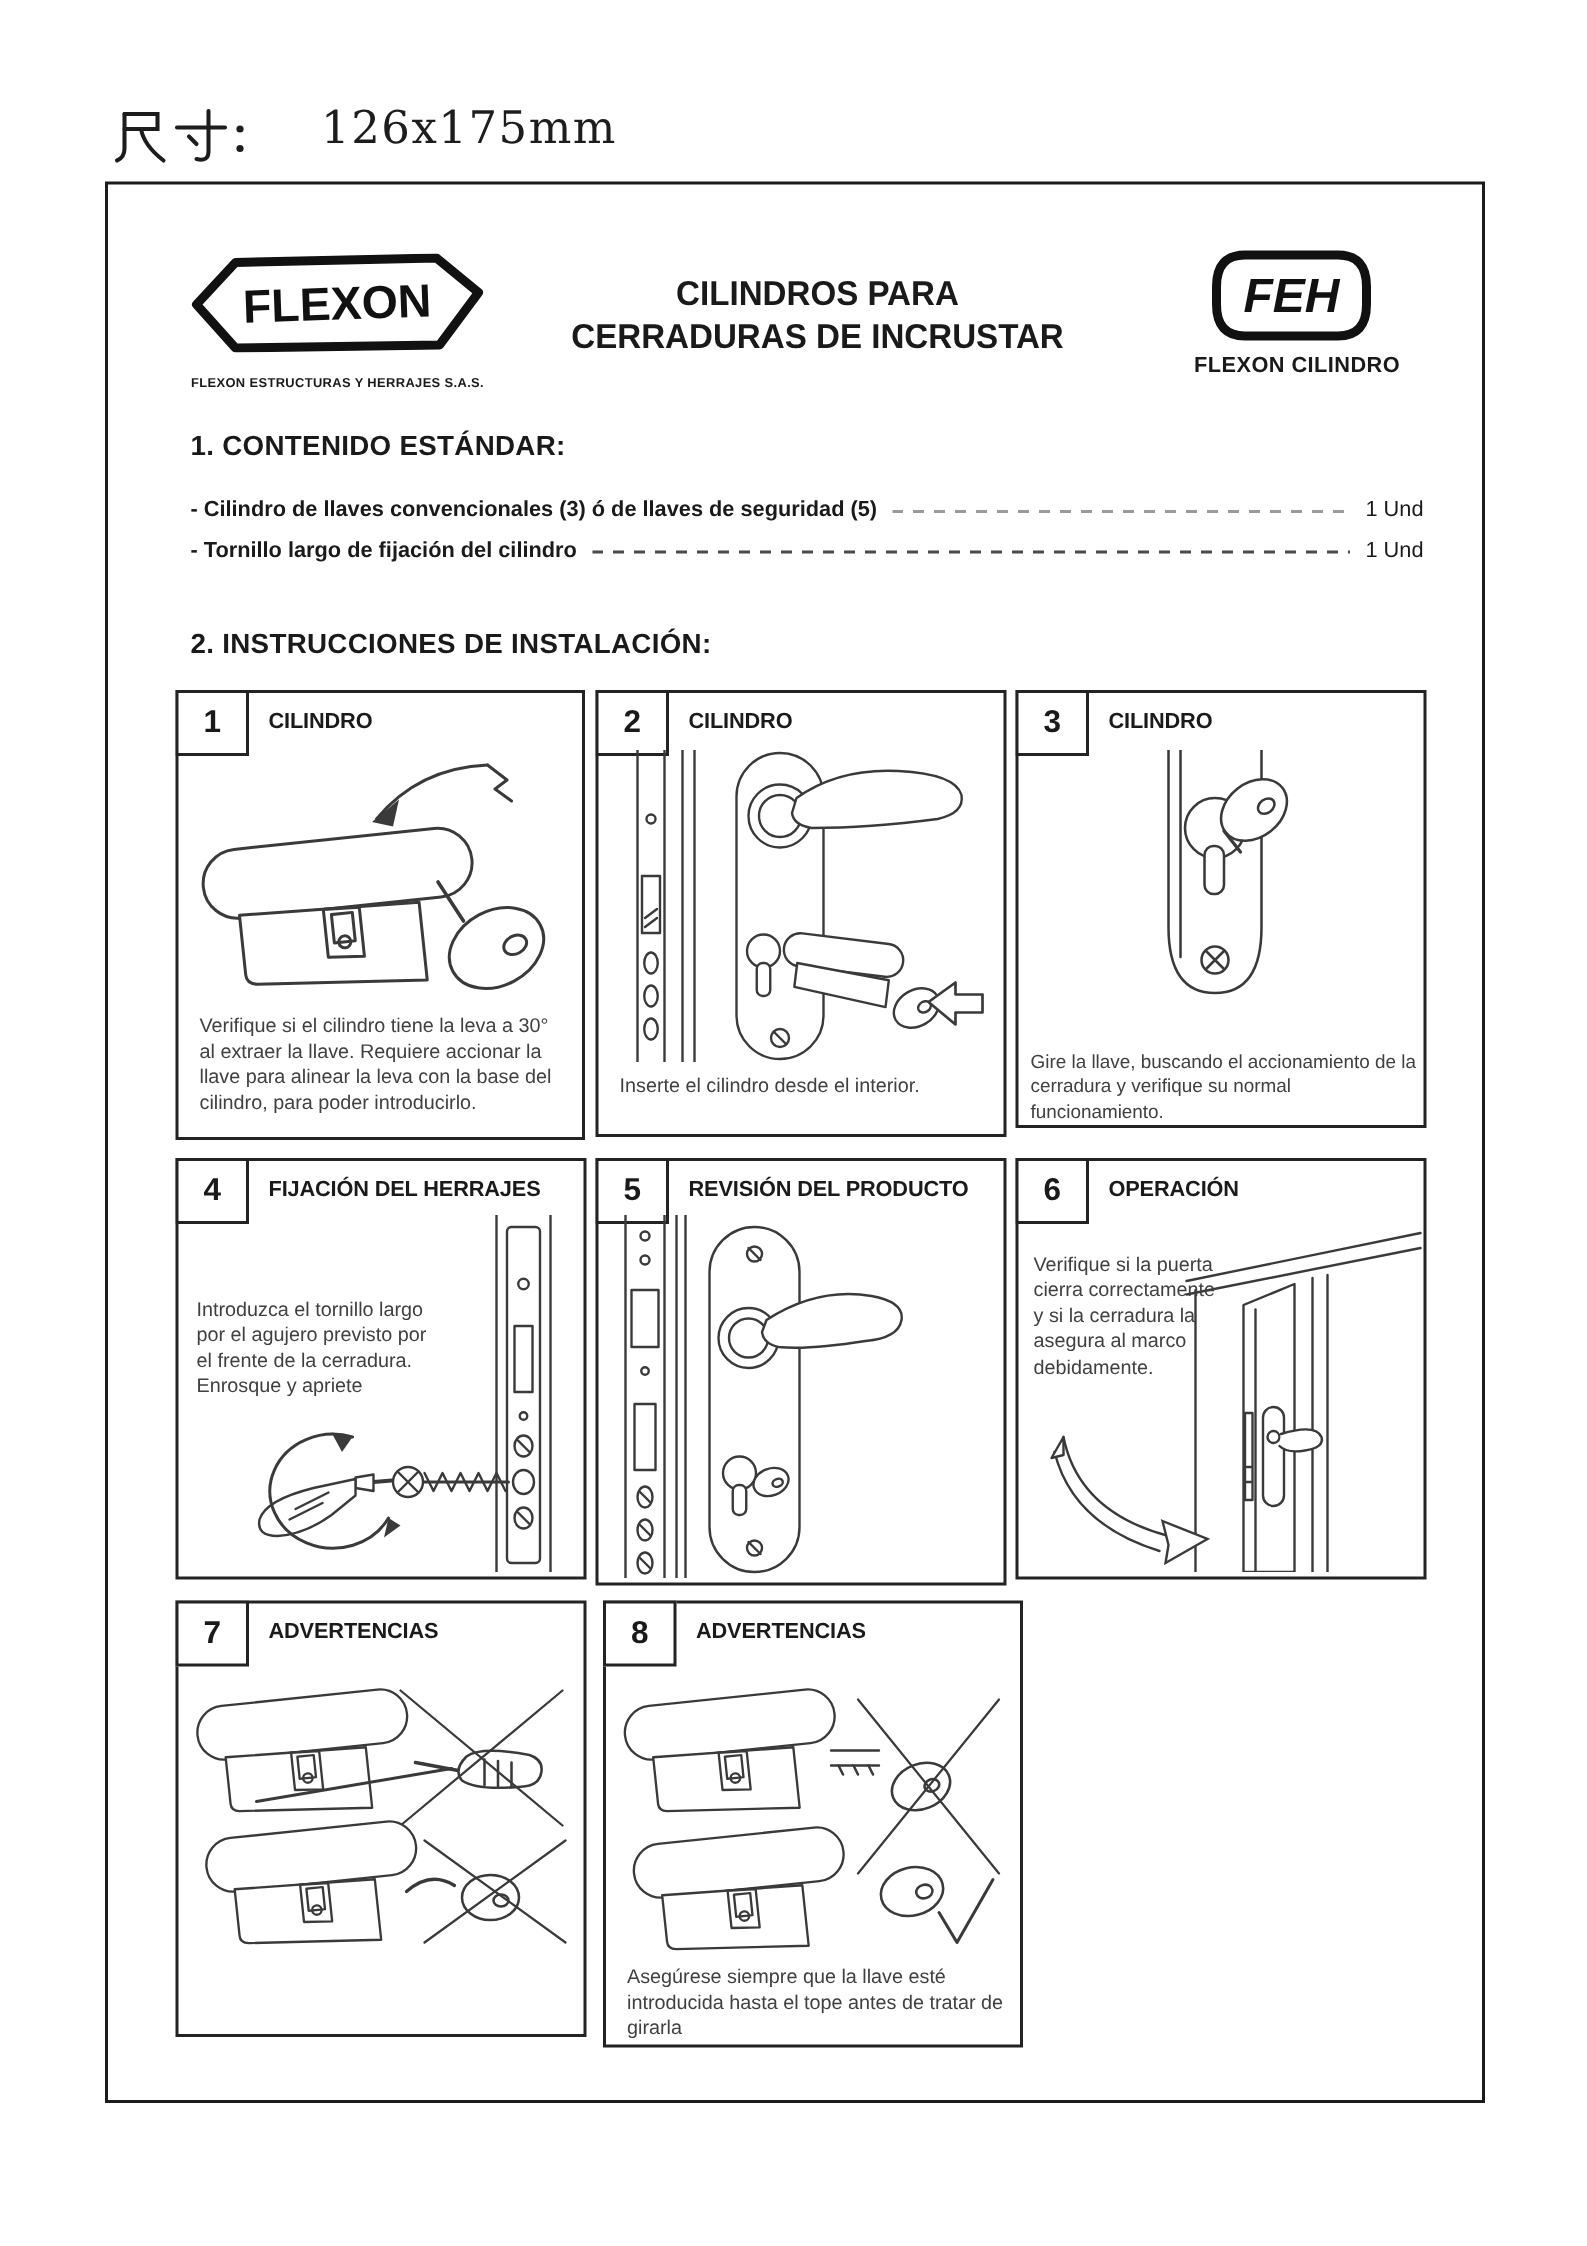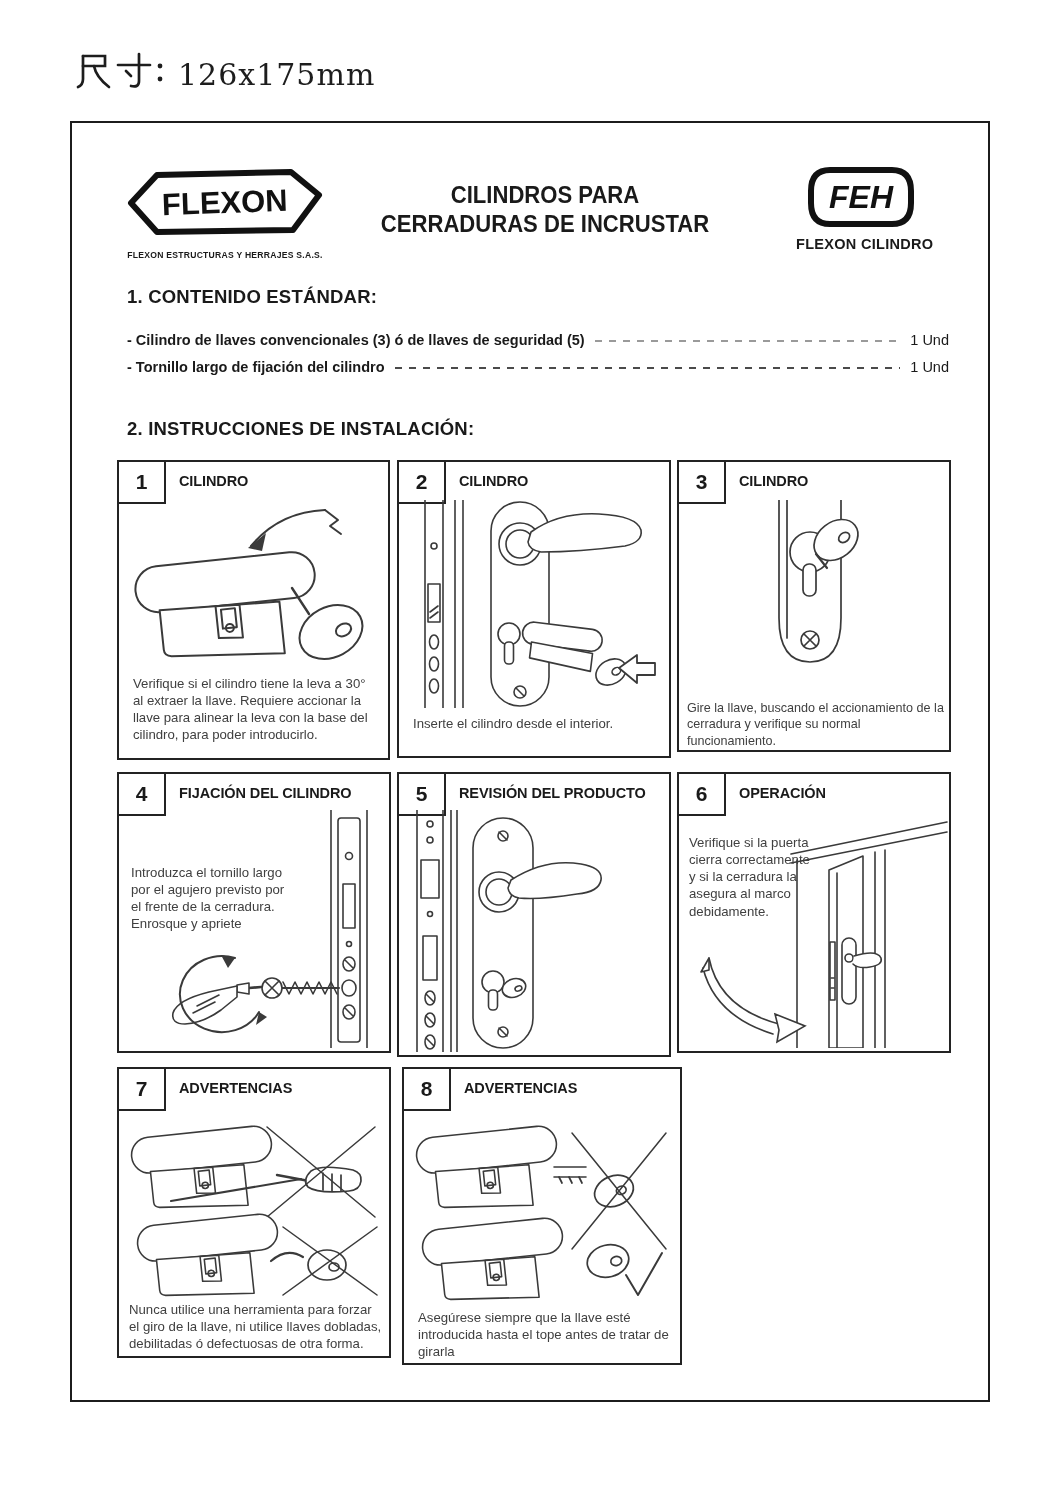--- a/index.html
+++ b/index.html
@@ -2,21 +2,21 @@
 <html><head>
 <meta charset="utf-8">
 <style>
   html,body{margin:0;padding:0;}
   body{
     width:1058px;height:1497px;background:#ffffff;position:relative;
     font-family:"Liberation Sans",sans-serif;color:#1a1a1a;
     -webkit-font-smoothing:antialiased;
   }
   
-  .top-label{position:absolute;left:74px;top:48px;display:flex;align-items:flex-end;}
+  .top-label{position:absolute;left:74px;top:68px;display:flex;align-items:flex-start;gap:36px;}
   .top-label .val{font-family:"DejaVu Serif",serif;font-size:30px;margin-left:12px;letter-spacing:1px;color:#1d1d1d;}
   
   .sheet{position:absolute;left:70px;top:121px;width:916px;height:1277px;border:2px solid #1c1c1c;background:#fff;}
   
   .flexon-wrap{position:absolute;left:46px;top:46px;width:214px;text-align:center;}
   .flexon-sub{font-size:8.6px;font-weight:bold;letter-spacing:.25px;margin-top:15px;white-space:nowrap;}
   .doc-title{position:absolute;left:278px;top:58px;width:390px;text-align:center;font-weight:bold;font-size:23px;line-height:1.25;letter-spacing:0;transform:scaleX(.96);}
   .feh-wrap{position:absolute;left:724px;top:42px;width:130px;text-align:center;}
   .feh-sub{font-size:14.5px;font-weight:bold;letter-spacing:.3px;margin-top:7px;white-space:nowrap;}
   
@@ -185,21 +185,21 @@
         <path d="M137,54 l11,14" stroke-width="2.2"></path>
         <circle cx="131" cy="140" r="9"></circle>
         <path d="M125,134 l12,12 M137,134 l-12,12"></path>
       </g>
     </svg>
     <div class="caption" style="left:8px;right:5px;top:238px;font-size:12.6px;">Gire la llave, buscando el accionamiento de la cerradura y verifique su normal funcionamiento.</div>
   </div>
 
   <div class="step" style="left:45px;top:649px;width:270px;height:277px;">
     <div class="tab">4</div>
-    <div class="stitle">FIJACIÓN DEL CILINDRO</div>
+    <div class="stitle">FIJACIÓN DEL HERRAJES</div>
     <svg class="illus" style="left:0;top:36px;" width="270" height="238" viewBox="0 0 270 238">
       <g fill="none" stroke="#3a3a3a" stroke-width="1.6" stroke-linejoin="round" stroke-linecap="round">
         <path d="M212,0 V238 M248,0 V238"></path>
         <rect x="219" y="8" width="22" height="224" rx="3" fill="#fff"></rect>
         <circle cx="230" cy="46" r="3.5"></circle>
         <rect x="224" y="74" width="12" height="44"></rect>
         <circle cx="230" cy="134" r="2.5"></circle>
         <ellipse cx="230" cy="154" rx="6" ry="7"></ellipse>
           <path d="M226,150 l8,8"></path>
         <ellipse cx="230" cy="178" rx="7" ry="8"></ellipse>
@@ -297,21 +297,20 @@
         <path d="M148,18 L256,108 M256,18 L148,108" stroke-width="1.5"></path>
         <g transform="translate(12,88) scale(0.78)">
             <use href="#cyl"></use>
           </g>
         <path d="M152,152 q16,-14 32,-4" stroke-width="2.2"></path>
         <ellipse cx="208" cy="156" rx="19" ry="15" fill="#fff"></ellipse>
         <ellipse cx="215" cy="158" rx="5" ry="4"></ellipse>
         <path d="M164,118 L258,186 M258,118 L164,186" stroke-width="1.5"></path>
       </g>
     </svg>
-    <div class="caption" style="left:10px;right:7px;top:232px;">Nunca utilice una herramienta para forzar el giro de la llave, ni utilice llaves dobladas, debilitadas ó defectuosas de otra forma.</div>
   </div>
 
   <div class="step" style="left:330px;top:944px;width:276px;height:294px;">
     <div class="tab">8</div>
     <div class="stitle">ADVERTENCIAS</div>
     <svg class="illus" style="left:0;top:40px;" width="276" height="192" viewBox="0 0 276 192">
       <g fill="none" stroke="#3a3a3a" stroke-width="1.7" stroke-linejoin="round" stroke-linecap="round">
         <g transform="translate(6,0) scale(0.78)">
             <use href="#cyl"></use>
           </g>

